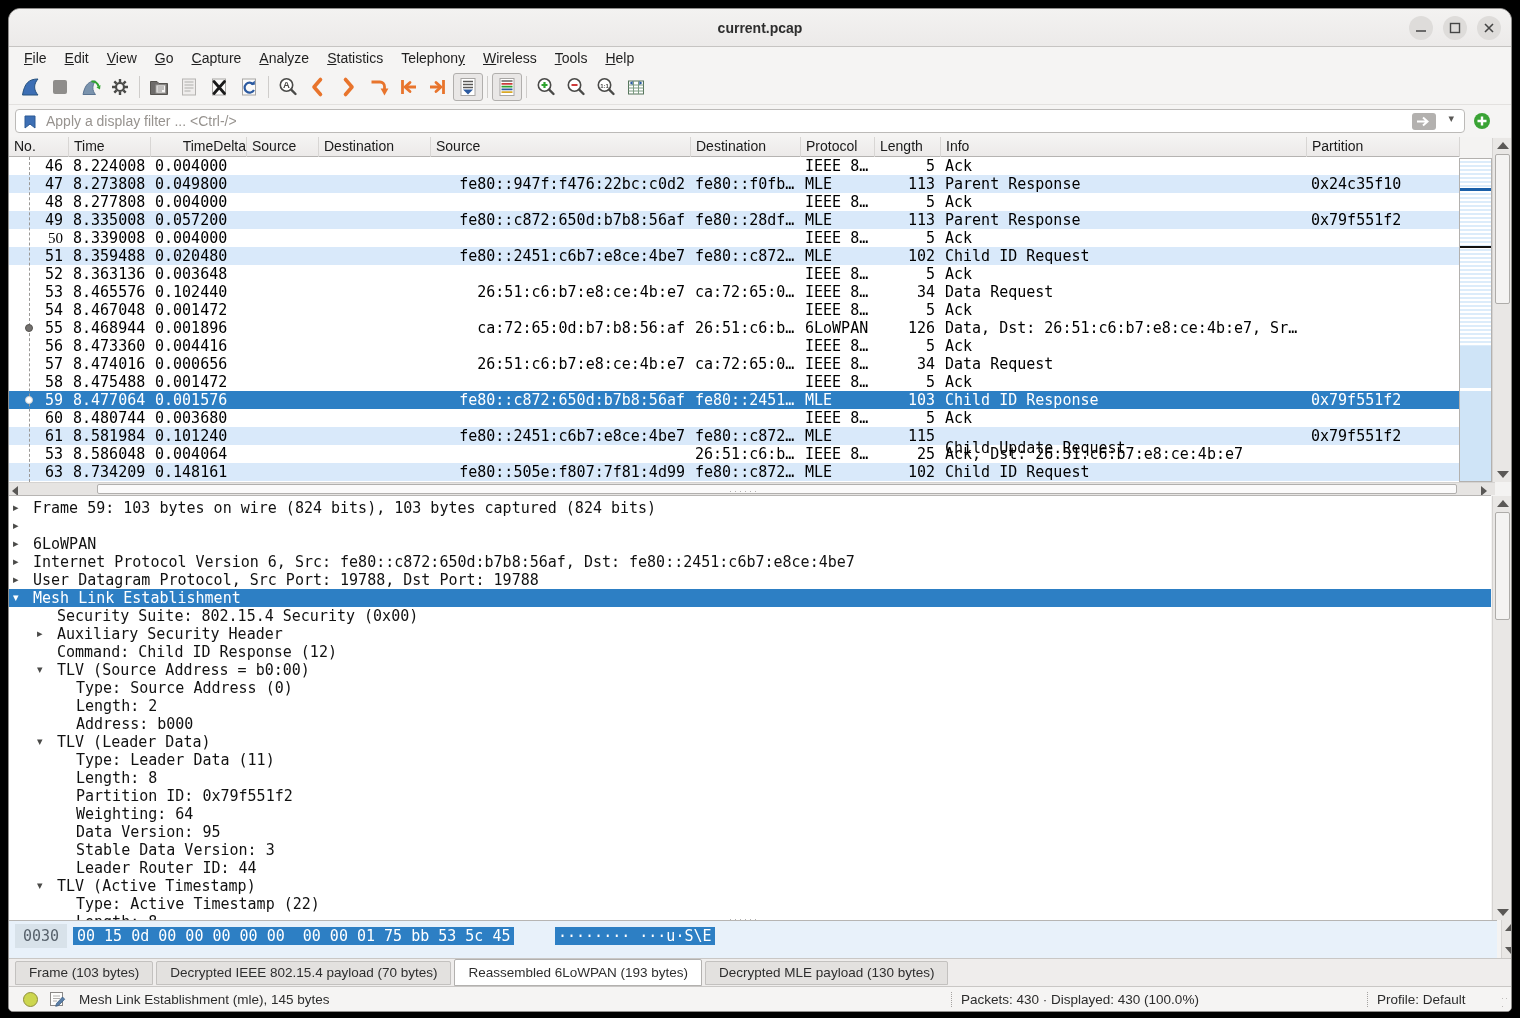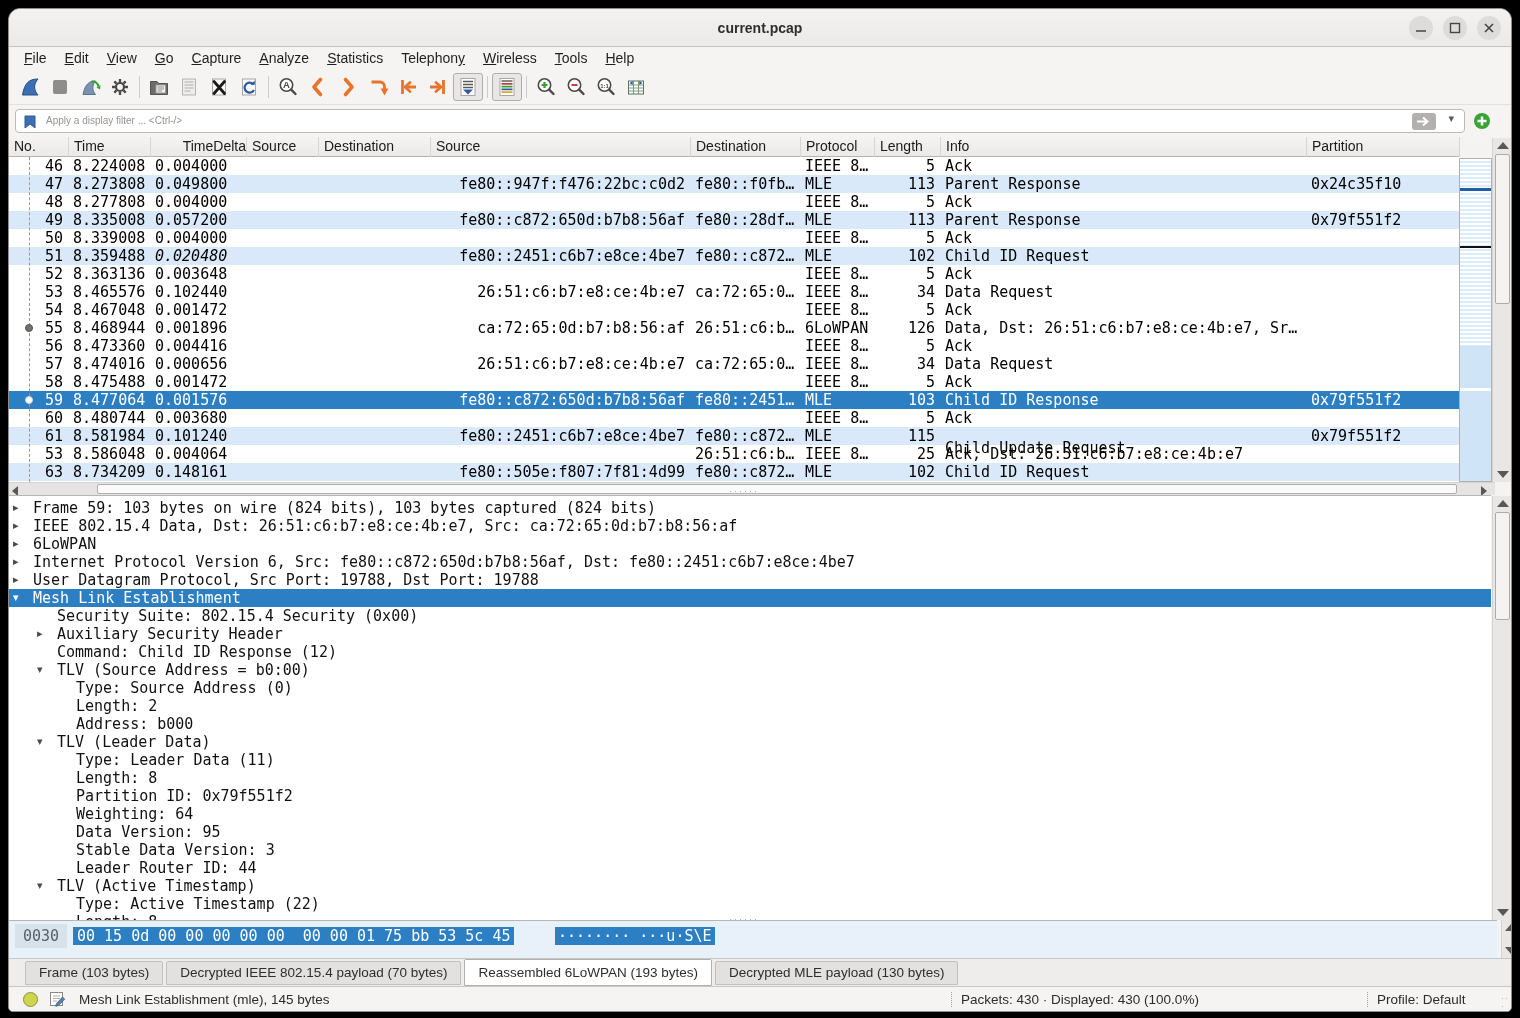--- a/index.html
+++ b/index.html
@@ -24,21 +24,21 @@
     display:flex;align-items:center;padding-left:6px;border-bottom:1px solid #e3e1df;}
   .tb-btn{width:30px;height:28px;display:flex;align-items:center;justify-content:center;border-radius:3px;border:1px solid transparent;}
   .tb-btn svg{width:22px;height:22px;}
   .tb-btn.pressed{background:#e9e7e6;border:1px solid #b1afad;}
   .tb-sep{width:1px;height:22px;background:#cfcdcb;margin:0 4px;}
   
   .filterbar{position:absolute;left:0;top:96px;width:100%;height:32px;background:#f5f4f3;}
   .filter-field{position:absolute;left:6px;top:4px;width:1450px;height:24px;background:#fff;
     border:1px solid #bcbab8;border-radius:4px;}
   .bookmark{position:absolute;left:6px;top:4px;}
-  .placeholder{position:absolute;left:30px;top:0;height:22px;line-height:22px;font-size:10px;color:#97938f;}
+  .placeholder{position:absolute;left:30px;top:0;height:22px;line-height:22px;font-size:14px;color:#97938f;}
   .apply-btn{position:absolute;right:28px;top:3px;}
   .filter-caret{position:absolute;right:10px;top:2px;font-size:11px;color:#5a5856;}
   .add-btn{position:absolute;left:1464px;top:7px;width:18px;height:18px;}
   
   .colheader{position:absolute;left:0;top:128px;width:1451px;height:20px;display:flex;
     background:linear-gradient(#f4f3f2,#eceae9);border-bottom:1px solid #b5b3b1;}
   .col-h{height:20px;line-height:19px;font-size:14px;color:#1a1a1a;padding-left:5px;
     border-right:1px solid #d8d6d4;overflow:hidden;white-space:pre;flex:none;}
   
   .packet-list{position:absolute;left:0;top:148px;width:1451px;height:325px;background:#fff;overflow:hidden;}
@@ -84,21 +84,21 @@
   .hexpane{position:absolute;left:0;top:911px;width:1488px;height:38px;background:#e8f1fa;border-top:1px solid #b7b5b3;}
   .hexoffset{position:absolute;left:6px;top:3px;width:52px;height:24px;line-height:24px;text-align:center;
     background:#d8e2ea;color:#57616b;font-family:"DejaVu Sans Mono",monospace;font-size:15px;}
   .hexbytes{position:absolute;left:64px;top:6px;height:18px;line-height:18px;padding:0 4px;
     background:var(--sel,#2d7fc4);color:#fff;font-family:"DejaVu Sans Mono",monospace;font-size:15px;white-space:pre;}
   .hexascii{position:absolute;left:546px;top:6px;height:18px;line-height:18px;padding:0 3px;
     background:var(--sel,#2d7fc4);color:#fff;font-family:"DejaVu Sans Mono",monospace;font-size:15px;white-space:pre;}
   .hexscroll{position:absolute;left:1492px;top:911px;width:20px;height:38px;background:#e9e7e5;border-left:1px solid #d5d3d1;}
   
   .tabsbar{position:absolute;left:0;top:949px;width:100%;height:28px;background:#efedec;
-    border-top:1px solid #c9c7c5;display:flex;align-items:flex-end;padding-left:16px;}
+    border-top:1px solid #c9c7c5;display:flex;align-items:flex-end;padding-left:6px;}
   .btab{height:24px;line-height:22px;font-size:13.5px;color:#2e2e2e;background:#e3e1df;
     border:1px solid #c3c1bf;padding:0 13px;margin-right:3px;margin-bottom:1px;border-radius:2px 2px 0 0;white-space:pre;}
   .btab.active{height:27px;line-height:25px;background:#fff;border:1px solid #b3b1af;margin-bottom:0;}
   
   .statusbar{position:absolute;left:0;top:977px;width:100%;height:26px;background:#f5f4f3;border-top:1px solid #c9c7c5;}
   .expert-circle{position:absolute;left:14px;top:5px;width:15px;height:15px;border-radius:50%;
     background:var(--expert,#ccd64f);border:1.5px solid #8f8f3e;}
   .note-icon{position:absolute;left:40px;top:4px;}
   .status-left{position:absolute;left:70px;top:0;height:25px;line-height:25px;font-size:13.5px;color:#2c2c2c;}
   .status-sep{position:absolute;top:5px;height:15px;width:0;border-left:1px dotted #a5a3a1;}
@@ -369,36 +369,36 @@
         <div class="pcell" style="width: 72px;"></div>
         <div class="pcell" style="width: 112px;"></div>
         <div class="pcell a-r" style="width: 260px;">fe80::c872:650d:b7b8:56af</div>
         <div class="pcell" style="width: 110px;">fe80::28df…</div>
         <div class="pcell" style="width: 74px;">MLE</div>
         <div class="pcell a-r" style="width: 66px;">113</div>
         <div class="pcell" style="width: 366px;">Parent Response</div>
         <div class="pcell" style="width: 153px;">0x79f551f2</div>
       </div>
       <div class="prow r-plain">
-        <div class="pcell a-r" style="width: 60px;">50</div>
+        <div class="pcell a-r" style="width: 60px; font-family: Liberation Serif, serif;">50</div>
         <div class="pcell" style="width: 82px;">8.339008</div>
         <div class="pcell" style="width: 96px;">0.004000</div>
         <div class="pcell" style="width: 72px;"></div>
         <div class="pcell" style="width: 112px;"></div>
         <div class="pcell a-r" style="width: 260px;"></div>
         <div class="pcell" style="width: 110px;"></div>
         <div class="pcell" style="width: 74px;">IEEE 8…</div>
         <div class="pcell a-r" style="width: 66px;">5</div>
         <div class="pcell" style="width: 366px;">Ack</div>
         <div class="pcell" style="width: 153px;"></div>
       </div>
       <div class="prow r-hl">
         <div class="pcell a-r" style="width: 60px;">51</div>
         <div class="pcell" style="width: 82px;">8.359488</div>
-        <div class="pcell" style="width: 96px; font-style: italic;">0.020480</div>
+        <div class="pcell" style="width: 96px;">0.020480</div>
         <div class="pcell" style="width: 72px;"></div>
         <div class="pcell" style="width: 112px;"></div>
         <div class="pcell a-r" style="width: 260px;">fe80::2451:c6b7:e8ce:4be7</div>
         <div class="pcell" style="width: 110px;">fe80::c872…</div>
         <div class="pcell" style="width: 74px;">MLE</div>
         <div class="pcell a-r" style="width: 66px;">102</div>
         <div class="pcell" style="width: 366px;">Child ID Request</div>
         <div class="pcell" style="width: 153px;"></div>
       </div>
       <div class="prow r-plain">
@@ -579,21 +579,21 @@
   <div class="hscroll">
     <span class="h-arrow h-left"></span>
     <div class="hthumb"></div>
     <span class="h-arrow h-right"></span>
   </div>
 
   <div class="splitter-dots" style="top:480px;">······</div>
 
   <div class="details" id="details">
       <div class="dline"><span class="arr" style="left: 4px;">▸</span><span style="padding-left: 24px;">Frame 59: 103 bytes on wire (824 bits), 103 bytes captured (824 bits)</span></div>
-      <div class="dline"><span class="arr" style="left: 4px;">▸</span><span style="padding-left: 24px;">IEEE 802.15.4 Data, Dst: 26:51:c6:b7:e8:ce:4b:e7, Src: ca:72:65:0d:b7:b8:56:af</span></div>
+      <div class="dline"><span class="arr" style="left: 4px;">▸</span></div>
       <div class="dline"><span class="arr" style="left: 4px;">▸</span><span style="padding-left: 24px;">6LoWPAN</span></div>
       <div class="dline"><span class="arr" style="left: 4px;">▸</span><span style="padding-left: 24px;">Internet Protocol Version 6, Src: fe80::c872:650d:b7b8:56af, Dst: fe80::2451:c6b7:e8ce:4be7</span></div>
       <div class="dline"><span class="arr" style="left: 4px;">▸</span><span style="padding-left: 24px;">User Datagram Protocol, Src Port: 19788, Dst Port: 19788</span></div>
       <div class="dline sel"><span class="arr" style="left: 4px;">▾</span><span style="padding-left: 24px;">Mesh Link Establishment</span></div>
       <div class="dline"><span style="padding-left: 48px;">Security Suite: 802.15.4 Security (0x00)</span></div>
       <div class="dline"><span class="arr" style="left: 28px;">▸</span><span style="padding-left: 48px;">Auxiliary Security Header</span></div>
       <div class="dline"><span style="padding-left: 48px;">Command: Child ID Response (12)</span></div>
       <div class="dline"><span class="arr" style="left: 28px;">▾</span><span style="padding-left: 48px;">TLV (Source Address = b0:00)</span></div>
       <div class="dline"><span style="padding-left: 67px;">Type: Source Address (0)</span></div>
       <div class="dline"><span style="padding-left: 67px;">Length: 2</span></div>

